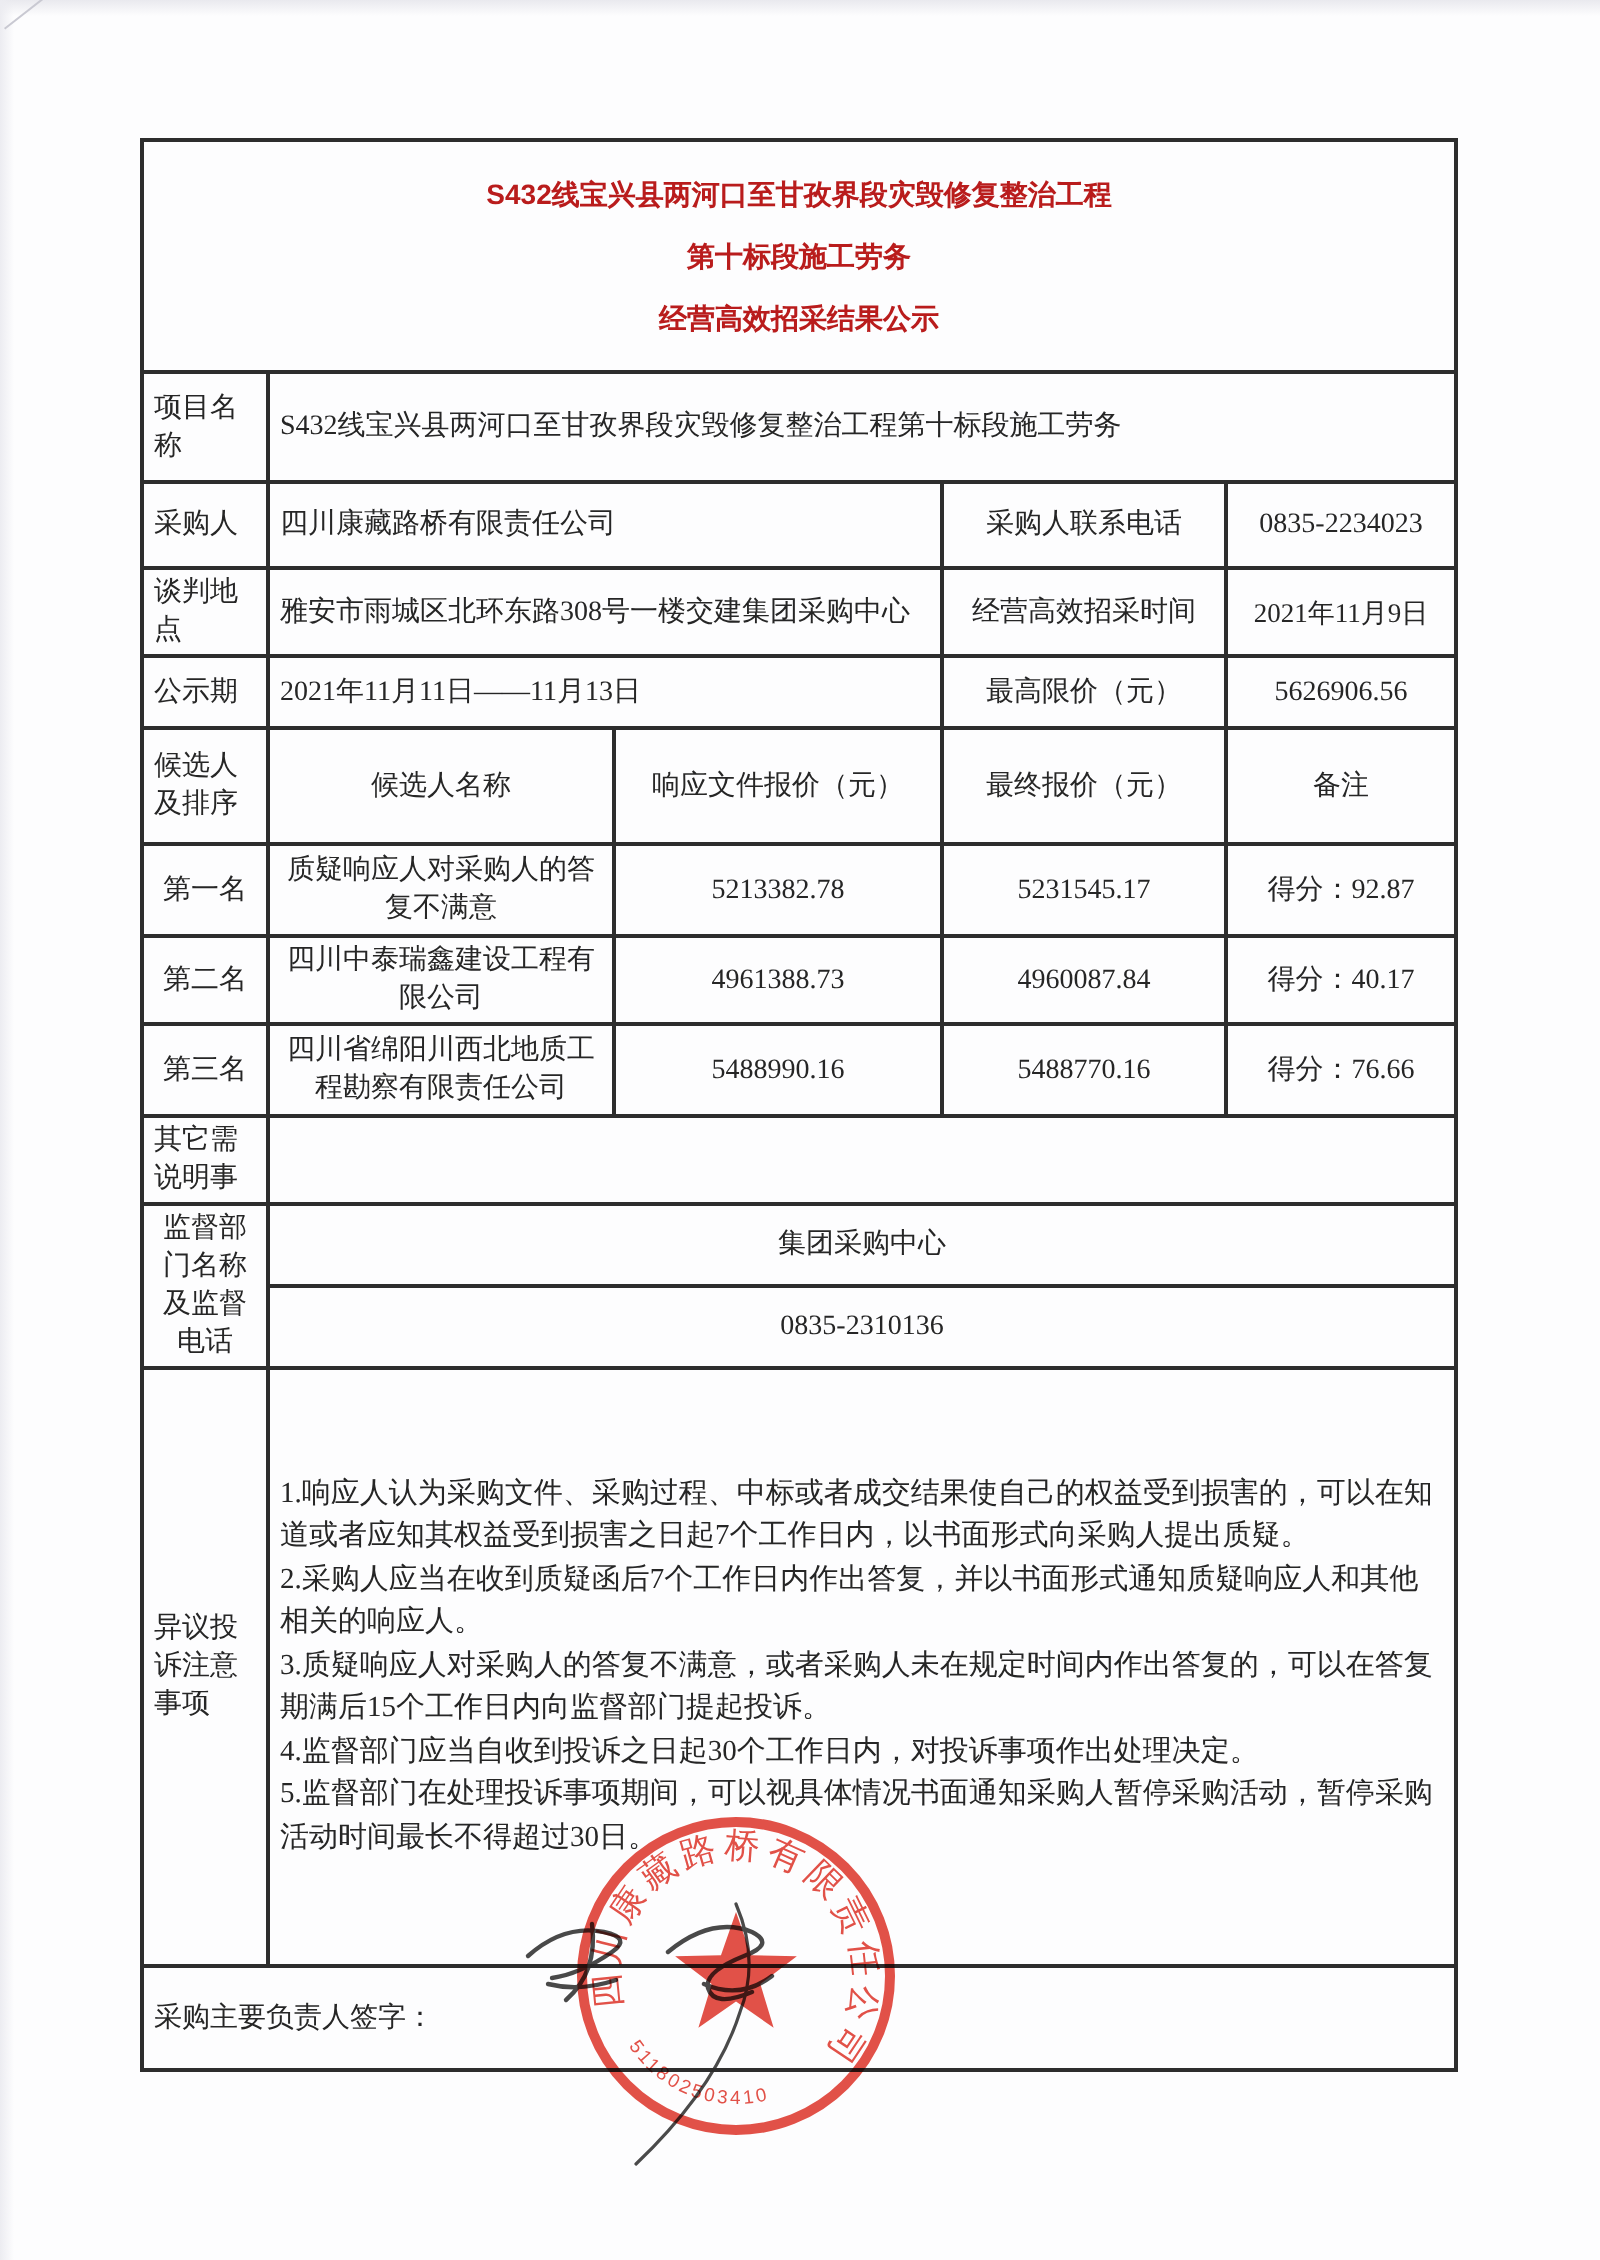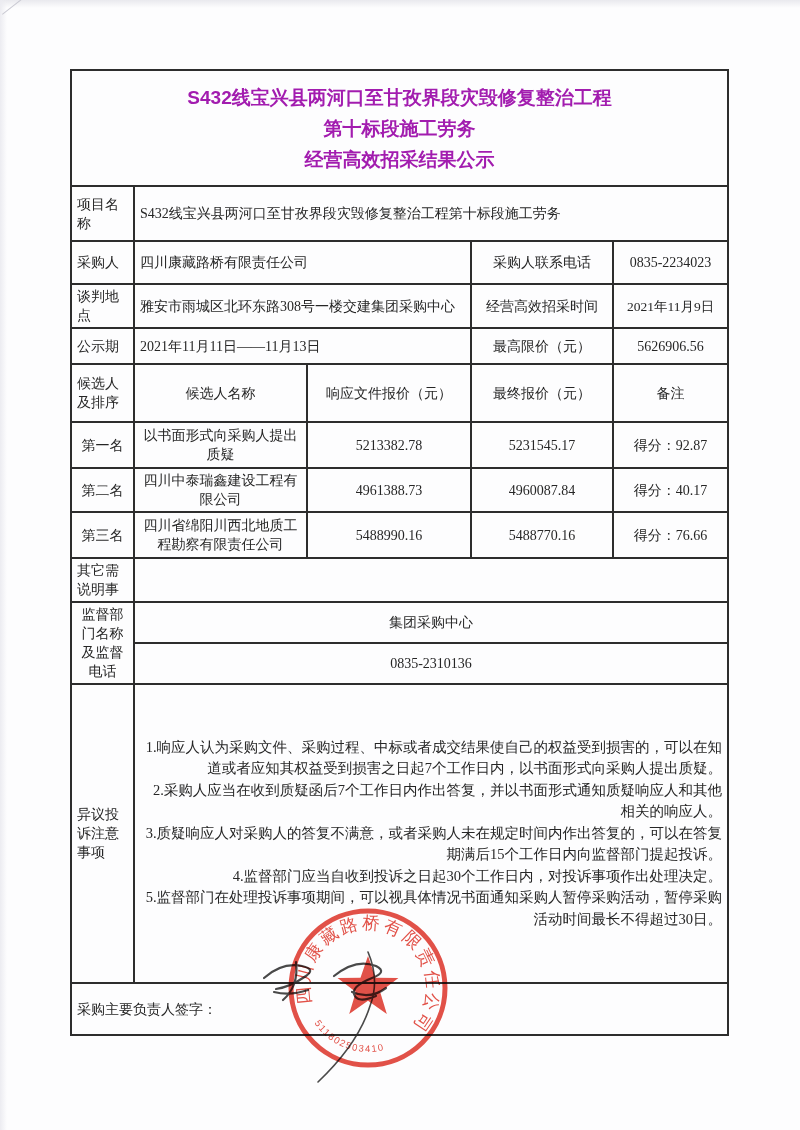--- a/index.html
+++ b/index.html
@@ -24,29 +24,29 @@
     border:2px solid #2d2d2d;
     padding:2px 5px;
     font-size:14px;line-height:19px;
     vertical-align:middle;
     overflow:hidden;
     word-break:break-all;
   }
   td.title-cell{text-align:center;vertical-align:middle;padding:6px 0;}
   .title-line{
     font-family:"Liberation Sans","DejaVu Sans",sans-serif;
-    font-weight:700;font-size:19px;line-height:31px;color:#a21caf;
+    font-weight:700;font-size:14px;line-height:31px;color:#b91c1c;
   }
   td.lbl{padding:2px 3px;}
   td.ctr{text-align:center;margin-left:31px;}
   td.num{text-align:center;font-size:13px;font-family:"Liberation Serif",serif;border-radius:19px;}
   td.name-cell{text-align:center;font-size:11.8px;line-height:16px;padding:1px;}
   td.note-cell{text-align:center;font-size:14.5px;margin-top:36px;}
   td.objection-cell{vertical-align:middle;padding:6px 8px;}
-  .obj-line{font-size:14.5px;line-height:21.5px;text-align:right;}
+  .obj-line{font-size:14.5px;line-height:21.5px;text-align:left;}
   td.sig-cell{padding:4px 8px;font-size:15px;}
 
   .stamp{position:absolute;left:278px;top:898px;width:180px;height:180px;
     opacity:.88;mix-blend-mode:multiply;pointer-events:none;}
   .signature{position:absolute;left:250px;top:940px;width:190px;height:145px;
     pointer-events:none;}
 </style>
 </head>
 <body>
 
@@ -101,21 +101,21 @@
   <tr style="height:58px">
     <td class="lbl">候选人及排序</td>
     <td class="ctr">候选人名称</td>
     <td class="ctr">响应文件报价（元）</td>
     <td class="ctr">最终报价（元）</td>
     <td class="ctr">备注</td>
   </tr>
 
   <tr style="height:46px">
     <td class="ctr">第一名</td>
-    <td class="name-cell">以书面形式向采购人提出质疑</td>
+    <td class="name-cell">质疑响应人对采购人的答复不满意</td>
     <td class="num">5213382.78</td>
     <td class="num">5231545.17</td>
     <td class="note-cell">得分：92.87</td>
   </tr>
   <tr style="height:43px">
     <td class="ctr">第二名</td>
     <td class="name-cell">四川中泰瑞鑫建设工程有限公司</td>
     <td class="num">4961388.73</td>
     <td class="num">4960087.84</td>
     <td class="note-cell">得分：40.17</td>

